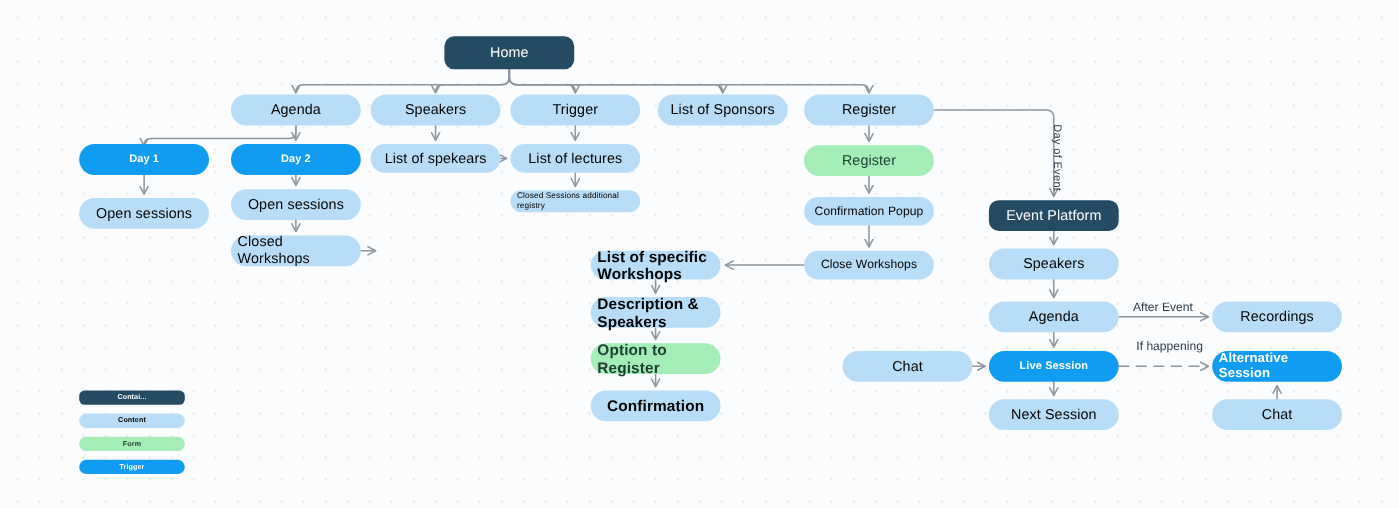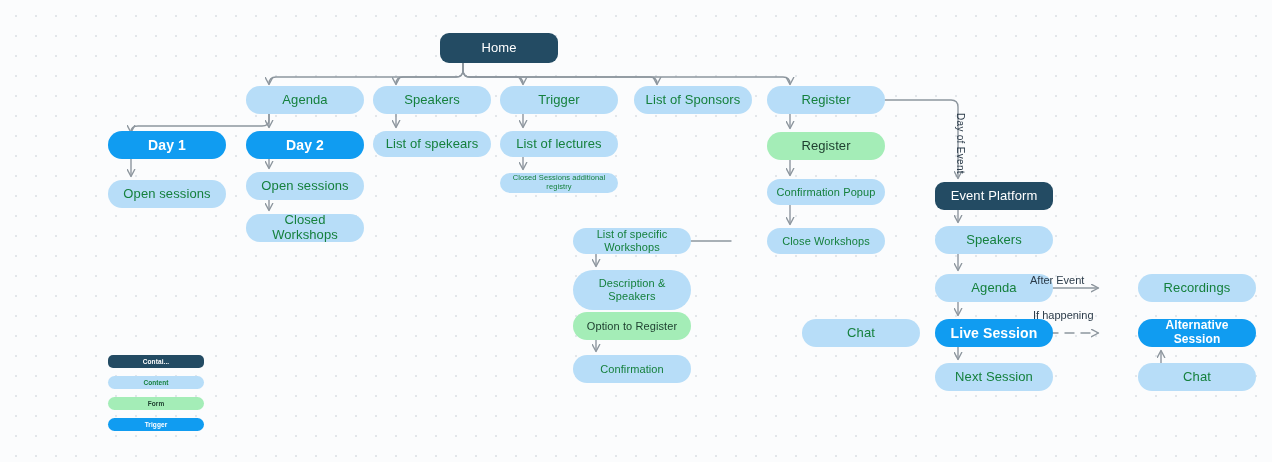--- a/index.html
+++ b/index.html
@@ -31,58 +31,56 @@
     width: 1272px;
     height: 462px;
     pointer-events: none;
   }
   .node {
     position: absolute;
     box-sizing: border-box;
     display: flex;
     align-items: center;
     justify-content: center;
-    text-align: center;
     border-radius: 22px;
     line-height: 1.15;
     letter-spacing: .1px;
     padding: 0 6px;
     user-select: none;
-    margin-left: 36px;
   }
   .node.container {
     background: #234b63;
     color: #ffffff;
     font-size: 13px;
     border-radius: 9px;
   }
   .node.content {
     background: #b7ddf8;
-    color: #15803d;
+    color: #000000;
     font-size: 13px;
   }
   .node.form {
     background: #a4edb7;
     color: #1f4030;
     font-size: 13px;
   }
   .node.trigger {
     background: #109cf1;
     color: #ffffff;
-    font-size: 14px;
+    font-size: 10px;
     font-weight: 600;
   }
   .node.tiny {
     font-size: 7.5px;
     font-weight: 400;
     border-radius: 13px;
   }
   .node.small {
-    font-size: 11px;
-    font-weight: 400;
+    font-size: 14px;
+    font-weight: 700;
   }
   .edge-label {
     position: absolute;
     font-size: 11px;
     color: #2b3b49;
     white-space: nowrap;
     user-select: none;
   }
   .edge-label.vertical {
     writing-mode: vertical-rl;
@@ -218,21 +216,21 @@
 
   <div class="node content" style="left:210px;top:214px;width:118px;height:28px;">Closed Workshops</div>
 
 
   <div class="node content small" style="left:537px;top:228px;width:118px;height:26px;">List of specific Workshops</div>
 
   <div class="node content" style="left:731px;top:228px;width:118px;height:26px;font-size:11px;">Close Workshops</div>
 
   <div class="node content" style="left:899px;top:226px;width:118px;height:28px;">Speakers</div>
 
-  <div class="node content small" style="left:537px;top:270px;width:118px;height:40px;">Description &amp; Speakers</div>
+  <div class="node content small" style="left:537px;top:270px;width:118px;height:28px;">Description &amp; Speakers</div>
 
   <div class="node content" style="left:899px;top:274px;width:118px;height:28px;">Agenda</div>
 
   <div class="node content" style="left:1102px;top:274px;width:118px;height:28px;">Recordings</div>
 
   <div class="node form small" style="left:537px;top:312px;width:118px;height:28px;">Option to Register</div>
 
   <div class="node content" style="left:766px;top:319px;width:118px;height:28px;">Chat</div>
 
   <div class="node trigger" style="left:899px;top:319px;width:118px;height:28px;">Live Session</div>

